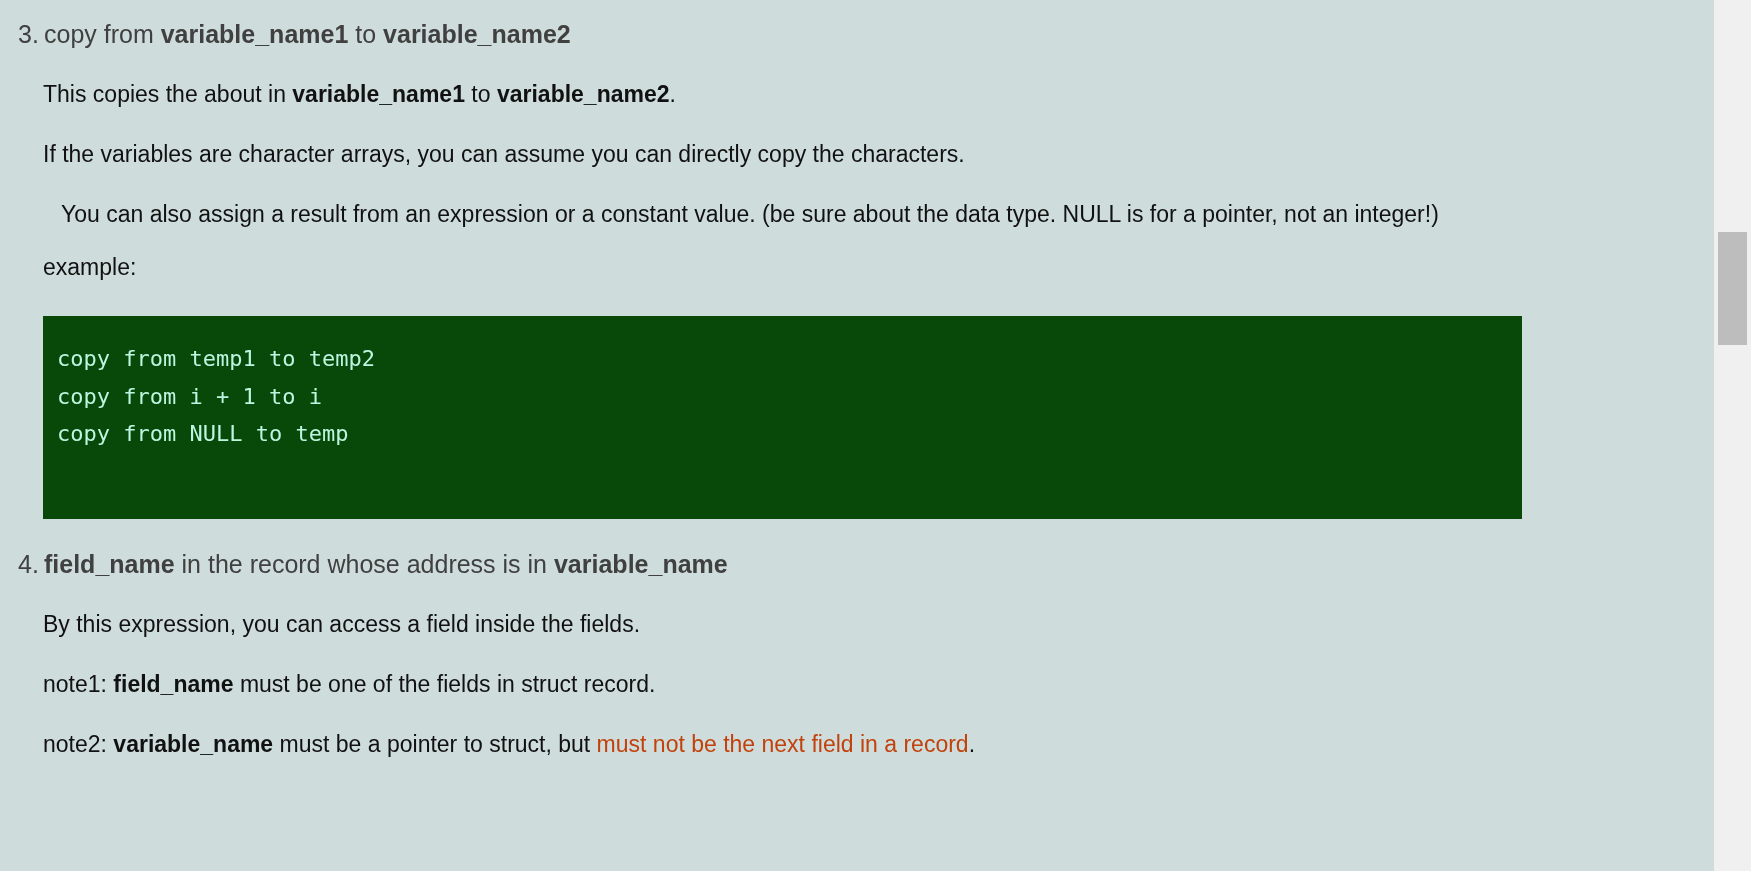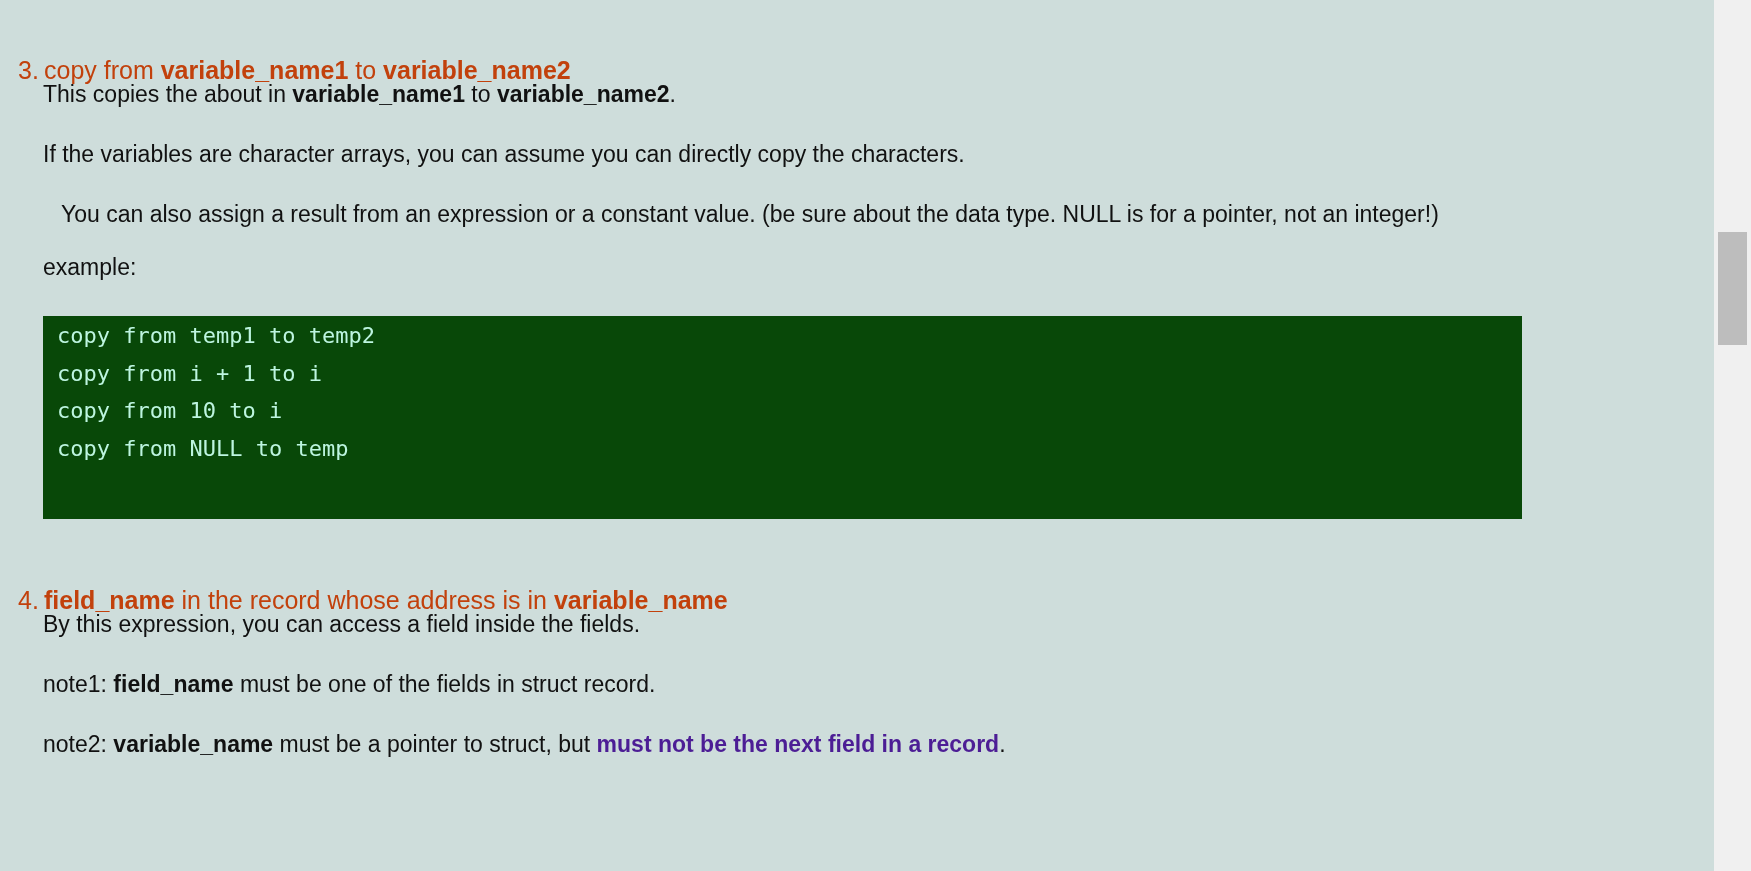--- a/index.html
+++ b/index.html
@@ -29,54 +29,53 @@
     left: 0;
     top: 0;
     width: 1714px;
   }
 
   
   .item-heading {
     position: absolute;
     left: 18px;
     font-size: 25px;
-    color: #c2410c;
+    color: #404040;
     white-space: nowrap;
     letter-spacing: 0px;
-    margin-top: 36px;
   }
   .item-heading .num {
     display: inline-block;
     width: 26px;
   }
   .para {
     position: absolute;
     left: 43px;
     font-size: 23px;
     color: #111111;
     white-space: nowrap;
   }
   b, .bold {
     font-weight: bold;
   }
   .red {
-    color: #4c1d95;
-    font-weight: bold;
+    color: #c2410c;
+    font-weight: normal;
   }
 
   
   #code-block {
     position: absolute;
     left: 43px;
     top: 316px;
     width: 1479px;
     height: 203px;
     background: #084808;
     box-sizing: border-box;
-    padding: 1px 0 0 14px;
+    padding: 24px 0 0 14px;
   }
   .code-line {
     font-family: "DejaVu Sans Mono", "Liberation Mono", monospace;
     font-size: 22px;
     line-height: 37.5px;
     color: #bdf5e0;
     white-space: pre;
   }
 
   
@@ -113,21 +112,20 @@
 
     <div class="para" style="top:141px;">If the variables are character arrays, you can assume you can directly copy the characters.</div>
 
     <div class="para" style="top:201px;margin-left:18px;">You can also assign a result from an expression or a constant value. (be sure about the data type. NULL is for a pointer, not an integer!)</div>
 
     <div class="para" style="top:254px;">example:</div>
 
     <div id="code-block">
       <div class="code-line">copy from temp1 to temp2</div>
       <div class="code-line">copy from i + 1 to i</div>
-      <div class="code-line">copy from 10 to i</div>
       <div class="code-line">copy from NULL to temp</div>
     </div>
 
     <div class="item-heading" style="top:550px;">
       <span class="num">4.</span><b>field_name</b><span> in the record whose address is in </span><b>variable_name</b>
     </div>
 
     <div class="para" style="top:611px;">By this expression, you can access a field inside the fields.</div>
 
     <div class="para" style="top:671px;">

